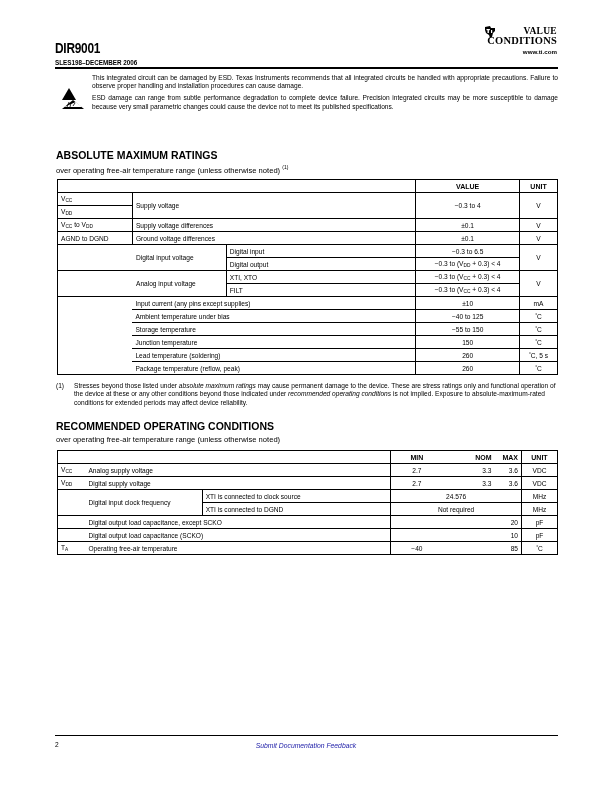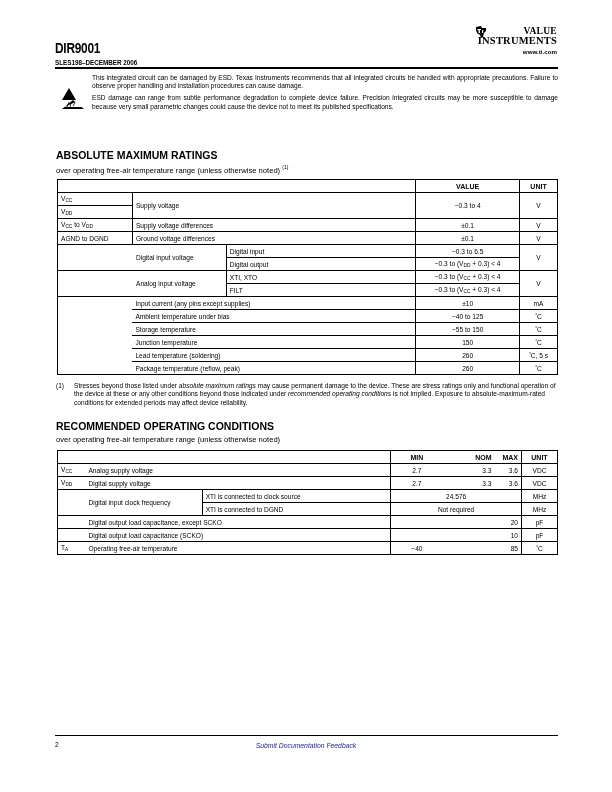--- a/index.html
+++ b/index.html
@@ -52,21 +52,21 @@
 <div class="logo">
   <div class="l1">
     <svg width="14" height="14" viewBox="0 0 14 14">
       <path d="M2 2 L7 1 L8 3 L12 3 L12 6 L10 8 L9 12 L7 13 L6 10 L3 8 L2 5 Z" fill="#000"></path>
       <rect x="4.5" y="4" width="1.4" height="4" fill="#fff"></rect>
       <rect x="3.5" y="4" width="3.4" height="1.2" fill="#fff"></rect>
       <rect x="8" y="5" width="1.2" height="3" fill="#fff"></rect>
     </svg>
     <span>VALUE</span>
   </div>
-  <div class="l2">INSTRUMENTS</div>
+  <div class="l2">CONDITIONS</div>
   <div class="l3">www.ti.com</div>
 </div>
 <div class="rule-top"></div>
 
 <div class="esd-icon">
   <svg width="24" height="24" viewBox="0 0 24 24">
     <polygon points="8,2 15,14 1,14" fill="#000"></polygon>
     <polygon points="12,14 23,23 1,23" fill="#000"></polygon>
     <polygon points="3,21 21,21 15,16 10,18" fill="#fff"></polygon>
     <path d="M6 21 L8 16 M9 21 L10 17 M12 20 L14 17" stroke="#000" stroke-width="0.8"></path>

